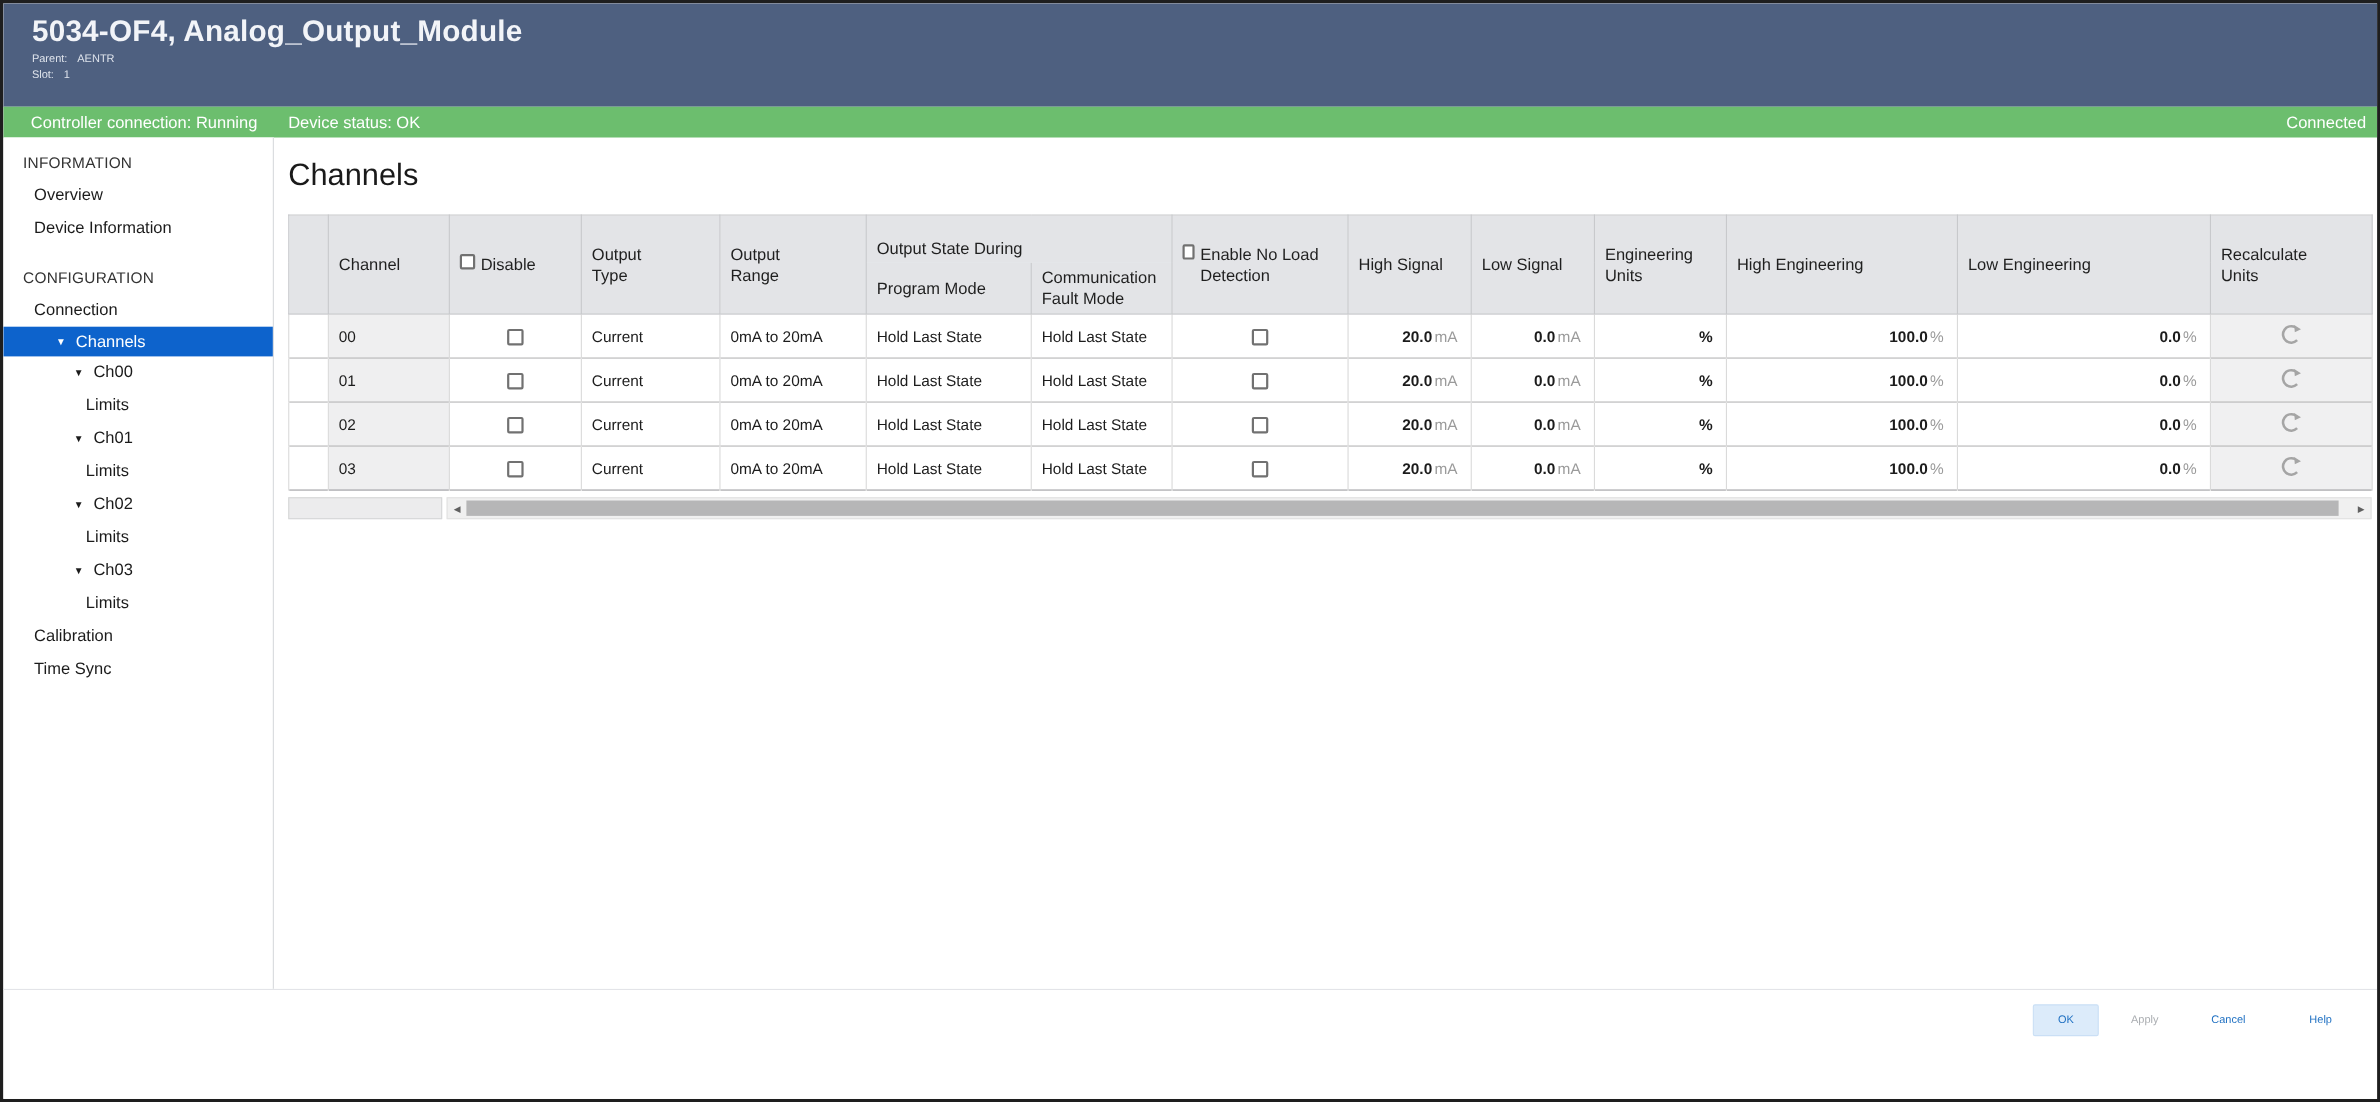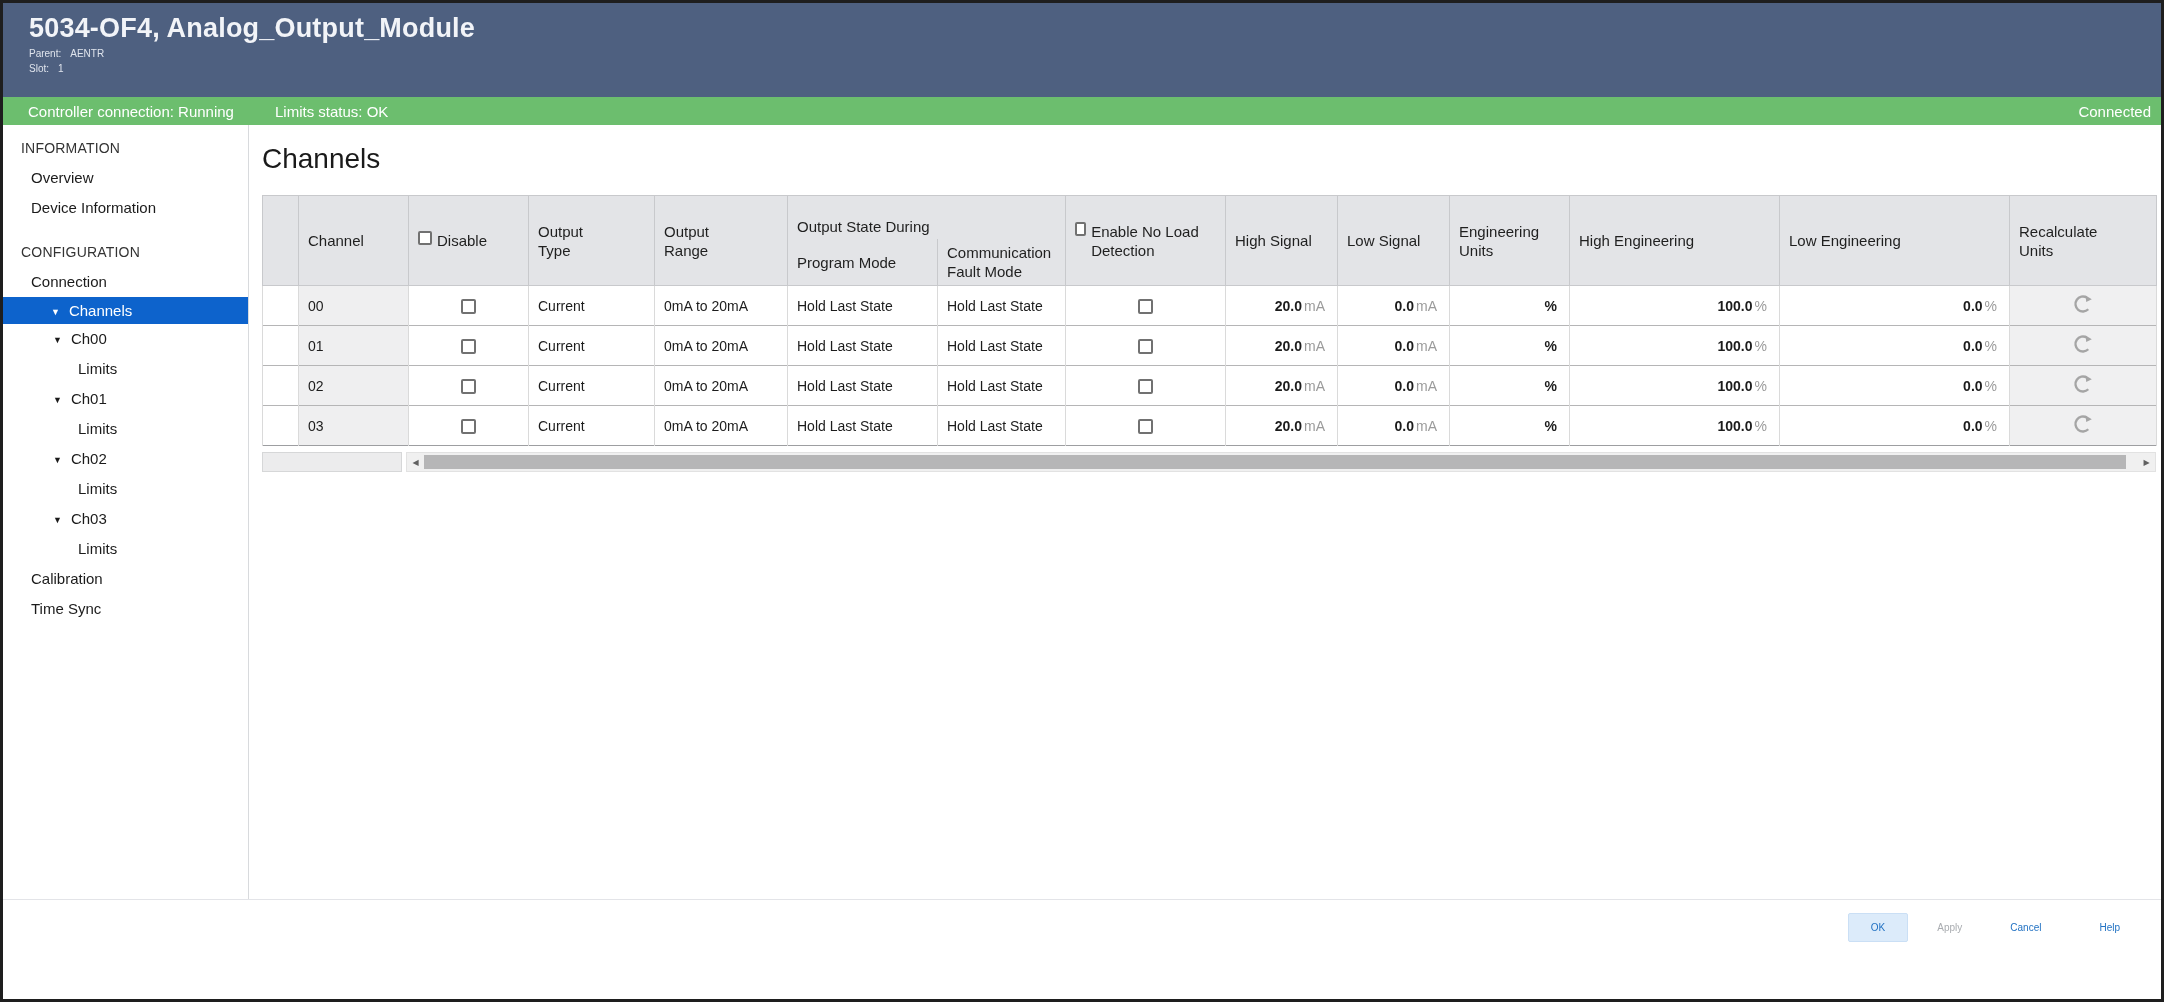--- a/index.html
+++ b/index.html
@@ -15,36 +15,36 @@
   .titlebar {
     height:94px; background:#4e6080; color:#ffffff;
     padding:10px 0 0 26px; flex:0 0 auto;
   }
   .titlebar .title { font-size:27px; font-weight:bold; letter-spacing:.2px; color:#f2f4f8; }
   .titlebar .subrow { font-size:10px; color:#dfe4ec; margin-top:4px; }
   .titlebar .subrow .val { margin-left:9px; }
   
   .statusbar {
     height:28px; background:#6cbe6e; color:#ffffff; font-size:15px;
-    display:flex; align-items:center; padding:0 10px 0 25px; flex:0 0 auto;gap:13px;
+    display:flex; align-items:center; padding:0 10px 0 25px; flex:0 0 auto;
   }
   .statusbar .seg { margin-right:28px; }
   .statusbar .spacer { flex:1; }
   
   .content { flex:1 1 auto; display:flex; min-height:0; }
   .sidebar {
     width:246px; flex:0 0 auto; border-right:1px solid #d8dadd;
     padding-top:8px; font-size:15px; color:#1b1b1b; background:#ffffff;
   }
   .nav-section { padding:7px 0 7px 18px; color:#333333; font-size:14px; letter-spacing:.2px; }
   .nav-section.cfg { margin-top:14px; }
   .nav-item { height:30px; line-height:30px; cursor:default; white-space:nowrap; }
   .nav-item.l1 { padding-left:28px; }
   .nav-item.l1t { padding-left:14px; }      
-  .nav-item.l2 { padding-left:50px; }
+  .nav-item.l2 { padding-left:64px; }
   .nav-item.l3 { padding-left:75px; }
   .nav-item .tri { font-size:9px; vertical-align:1px; margin-right:9px; color:#1b1b1b; }
   .nav-item.selected { background:#0d63cc; color:#ffffff; height:27px; line-height:27px;padding-left:48px; }
   .nav-item.selected .tri { color:#ffffff; }
   .main { flex:1 1 auto; padding:18px 5px 0 13px; min-width:0; }
   .page-title { font-size:28px; font-weight:400; color:#1a1a1a; margin-bottom:20px; }
   
   table.grid { border-collapse:collapse; table-layout:fixed; width:1894px; font-size:14px; color:#1c1c1c; }
   table.grid { border:1px solid #9d9ea1; }
   .grid th {
@@ -105,21 +105,21 @@
     <div class="subrow">
       <span>Parent:</span><span class="val">AENTR</span>
     </div>
     <div class="subrow">
       <span>Slot:</span><span class="val">1</span>
     </div>
   </div>
 
   <div class="statusbar">
     <span class="seg">Controller connection: Running</span>
-    <span class="seg">Limits status: OK</span>
+    <span class="seg">Device status: OK</span>
     <span class="spacer"></span>
     <span>Connected</span>
   </div>
 
   <div class="content">
 
     <div class="sidebar">
       <div class="nav-section">INFORMATION</div>
       <div class="nav-item l1">Overview</div>
       <div class="nav-item l1">Device Information</div>

